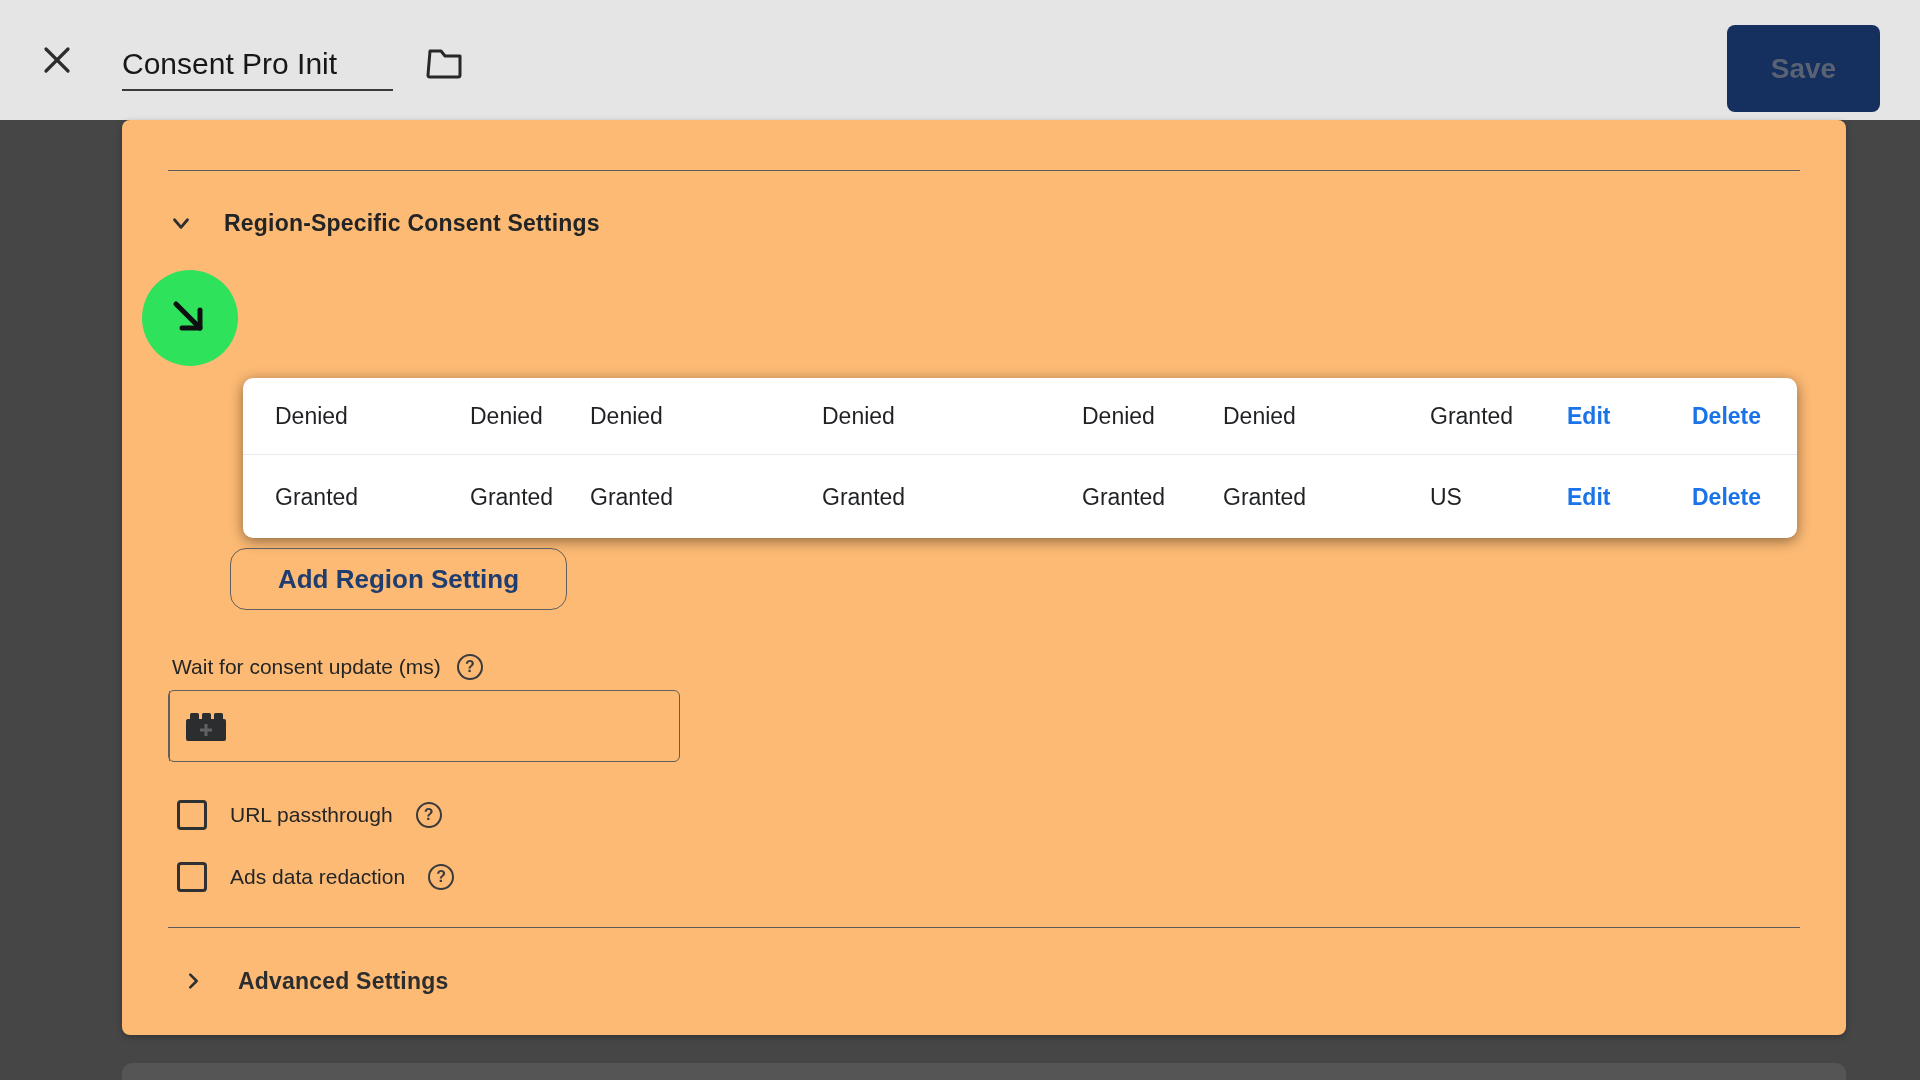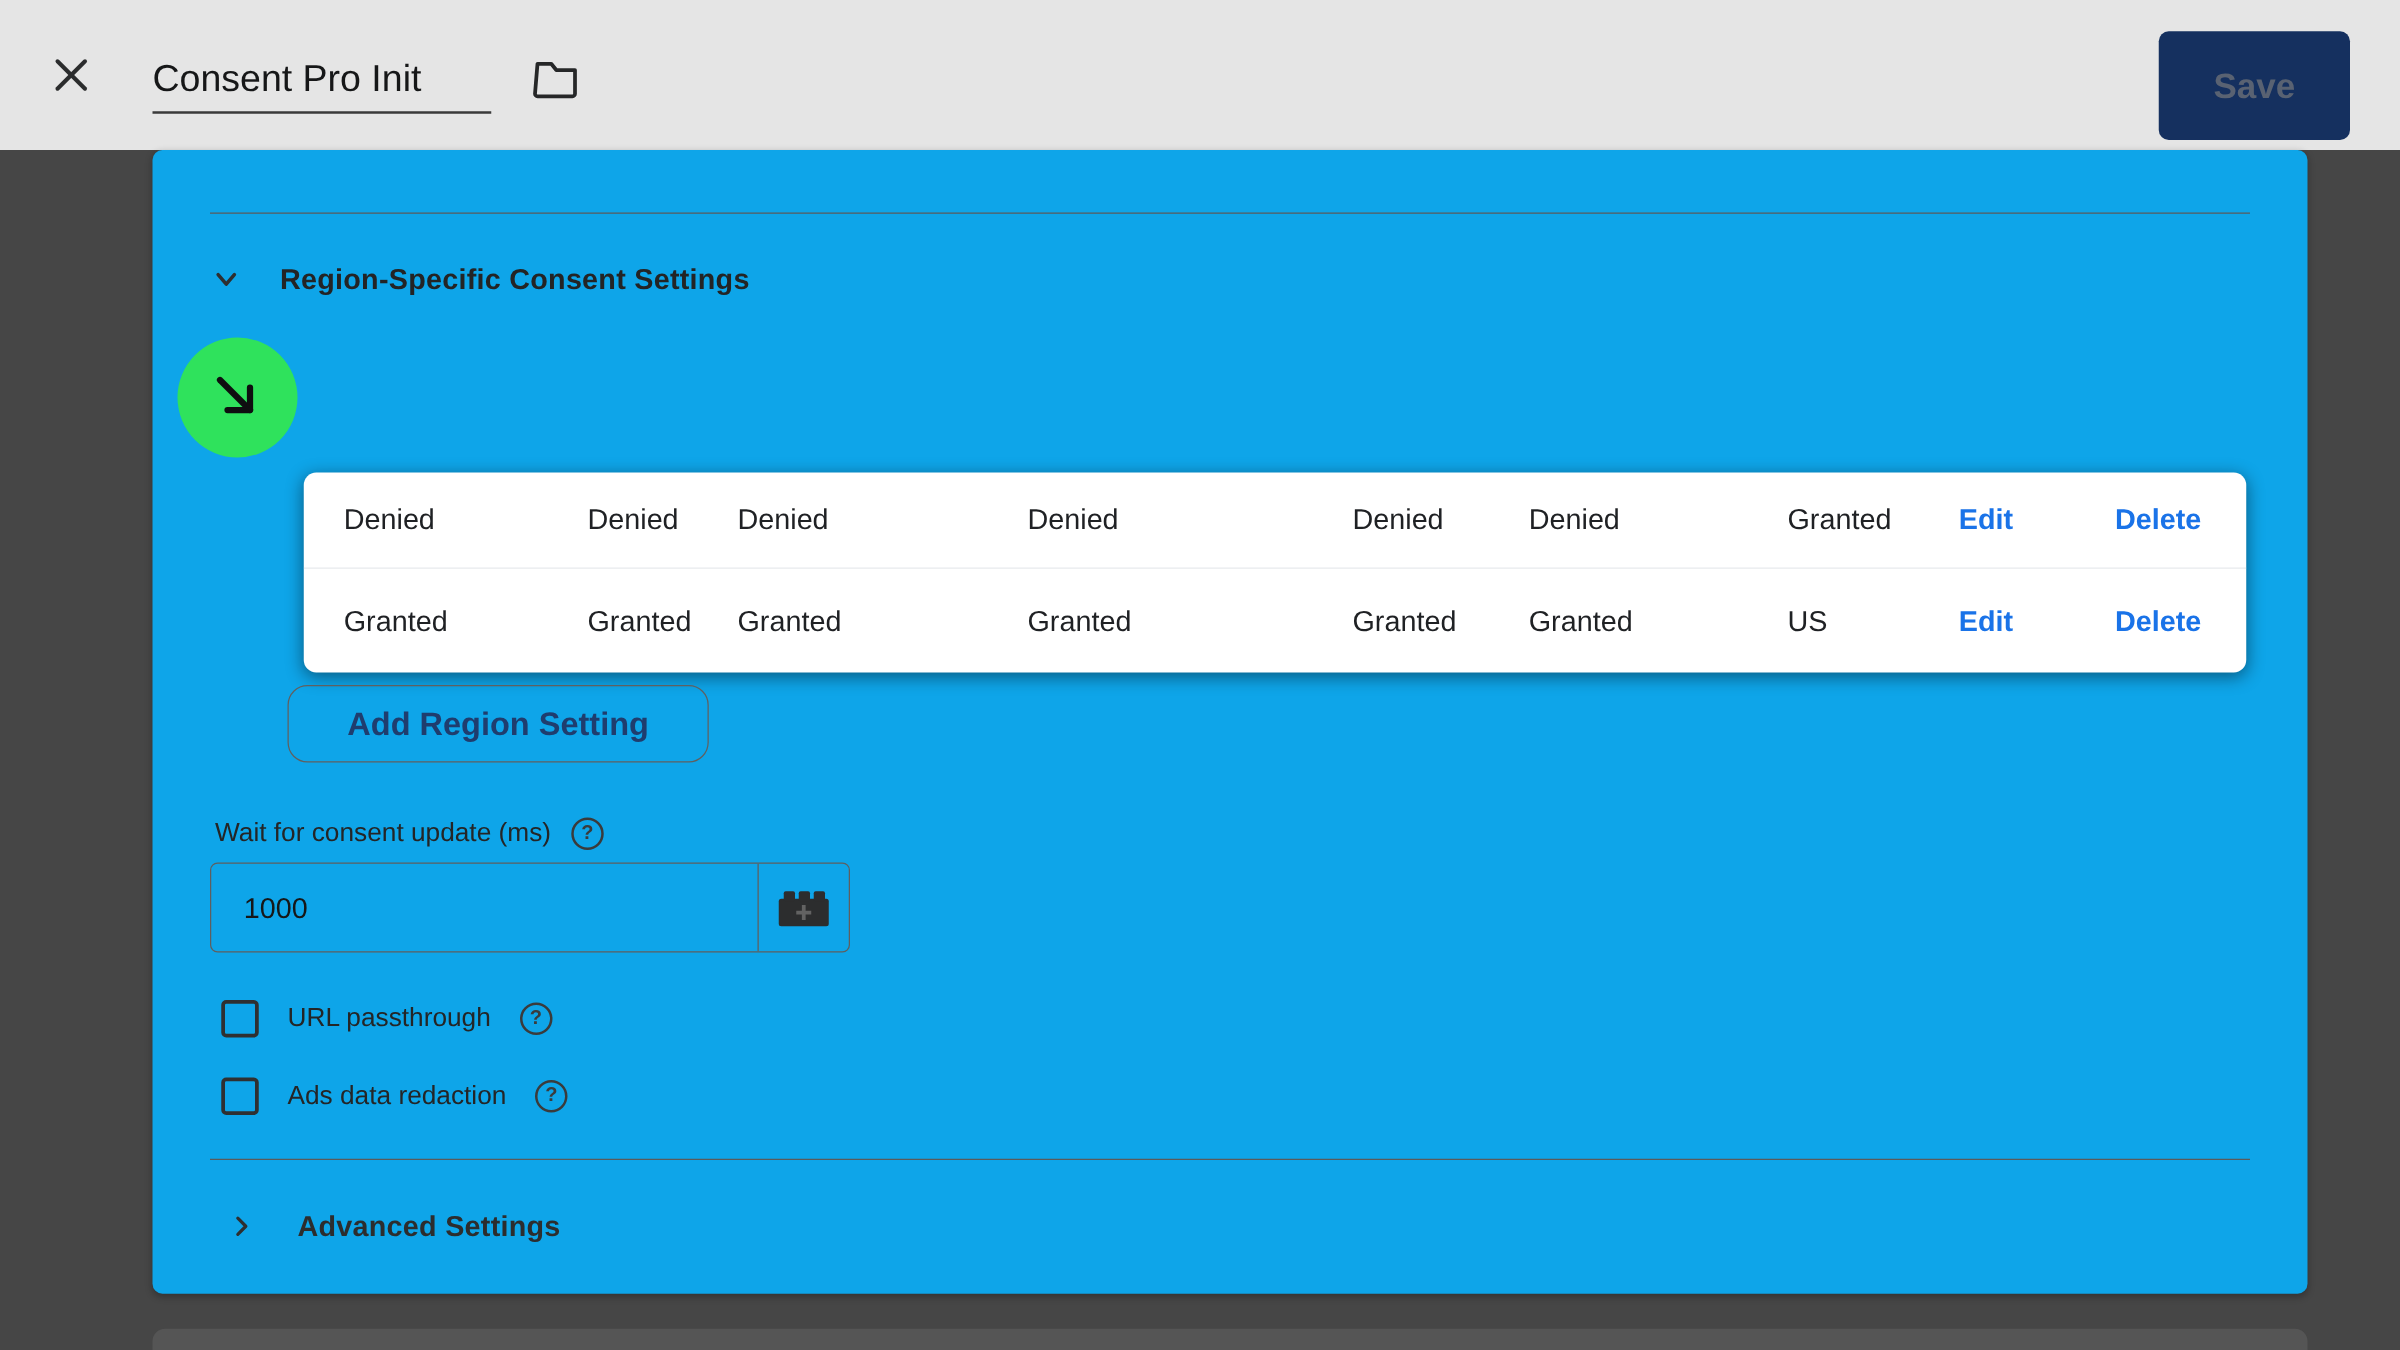--- a/index.html
+++ b/index.html
@@ -13,21 +13,21 @@
   .tag-title { position:absolute; left:122px; top:38px; width:271px; height:53px;
                border-bottom:2px solid #3a3a3a; color:#161718; font-size:30px;
                display:flex; align-items:center; white-space:nowrap; }
   .folder-btn { position:absolute; left:426px; top:44px; width:38px; height:36px; background:none; border:none; cursor:pointer; }
   .save-btn { position:absolute; left:1727px; top:25px; width:153px; height:87px;
               background:#15305f; color:#596272; font-size:28px; font-weight:bold;
               border:none; border-radius:8px; cursor:pointer; }
 
   
   .card { position:absolute; left:122px; top:120px; width:1724px; height:915px;
-          background:#0ea5e9; border-radius:8px; box-shadow:0 2px 6px rgba(0,0,0,0.28); }
+          background:#fdba74; border-radius:8px; box-shadow:0 2px 6px rgba(0,0,0,0.28); }
   .hr { position:absolute; left:46px; width:1632px; height:0; border-top:1px solid #5b5b5b; }
   .hr1 { top:50px; }
   .hr2 { top:807px; }
 
   .section-head { position:absolute; left:46px; top:86px; height:34px; display:flex; align-items:center; }
   .chev { width:26px; height:26px; margin-right:30px; }
   .section-title { font-size:23px; font-weight:bold; color:#232425; letter-spacing:.2px; }
   .section-desc { position:absolute; left:107px; top:149px; font-size:21px; color:#292a2b; }
 
   
@@ -140,21 +140,20 @@
         </div>
       </div>
 
     <button class="add-btn">Add Region Setting</button>
 
     <div class="wait-label">
       <span>Wait for consent update (ms)</span>
       <span class="help">?</span>
     </div>
     <div class="input-wrap">
-      <div class="input-val">1000</div>
       <button class="var-btn">
         <svg width="48" height="34" viewBox="0 0 48 34">
           <rect x="4" y="10" width="40" height="22" rx="2" fill="#2c2d2e"></rect>
           <rect x="8" y="4" width="9" height="8" rx="1.5" fill="#2c2d2e"></rect>
           <rect x="20" y="4" width="9" height="8" rx="1.5" fill="#2c2d2e"></rect>
           <rect x="32" y="4" width="9" height="8" rx="1.5" fill="#2c2d2e"></rect>
           <line x1="24" y1="15" x2="24" y2="27" stroke="#626262" stroke-width="3"></line>
           <line x1="18" y1="21" x2="30" y2="21" stroke="#626262" stroke-width="3"></line>
         </svg>
       </button>

